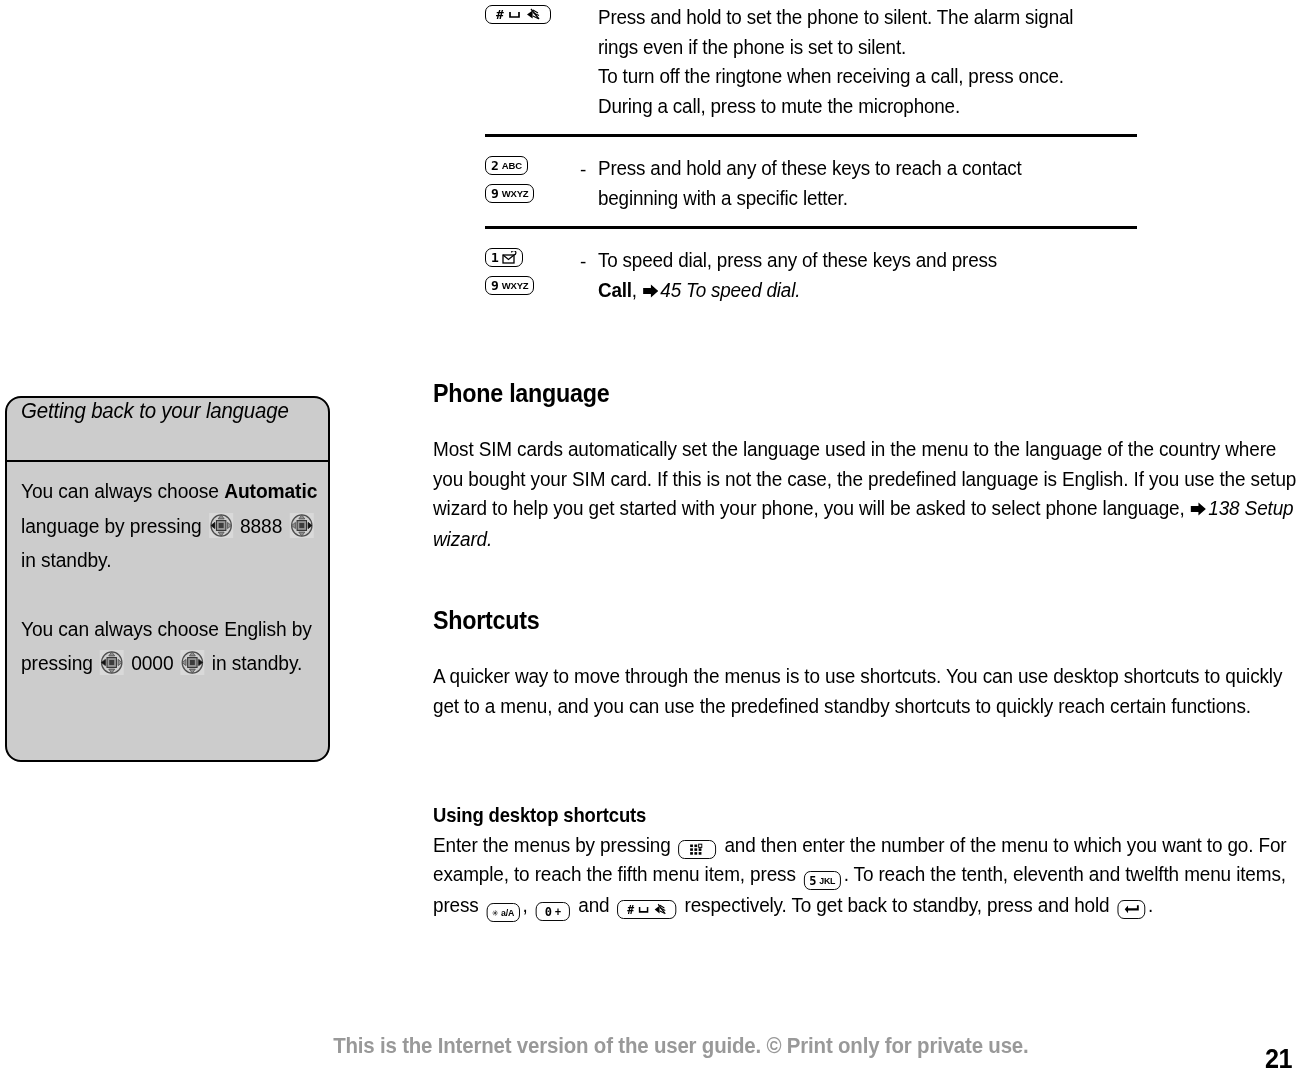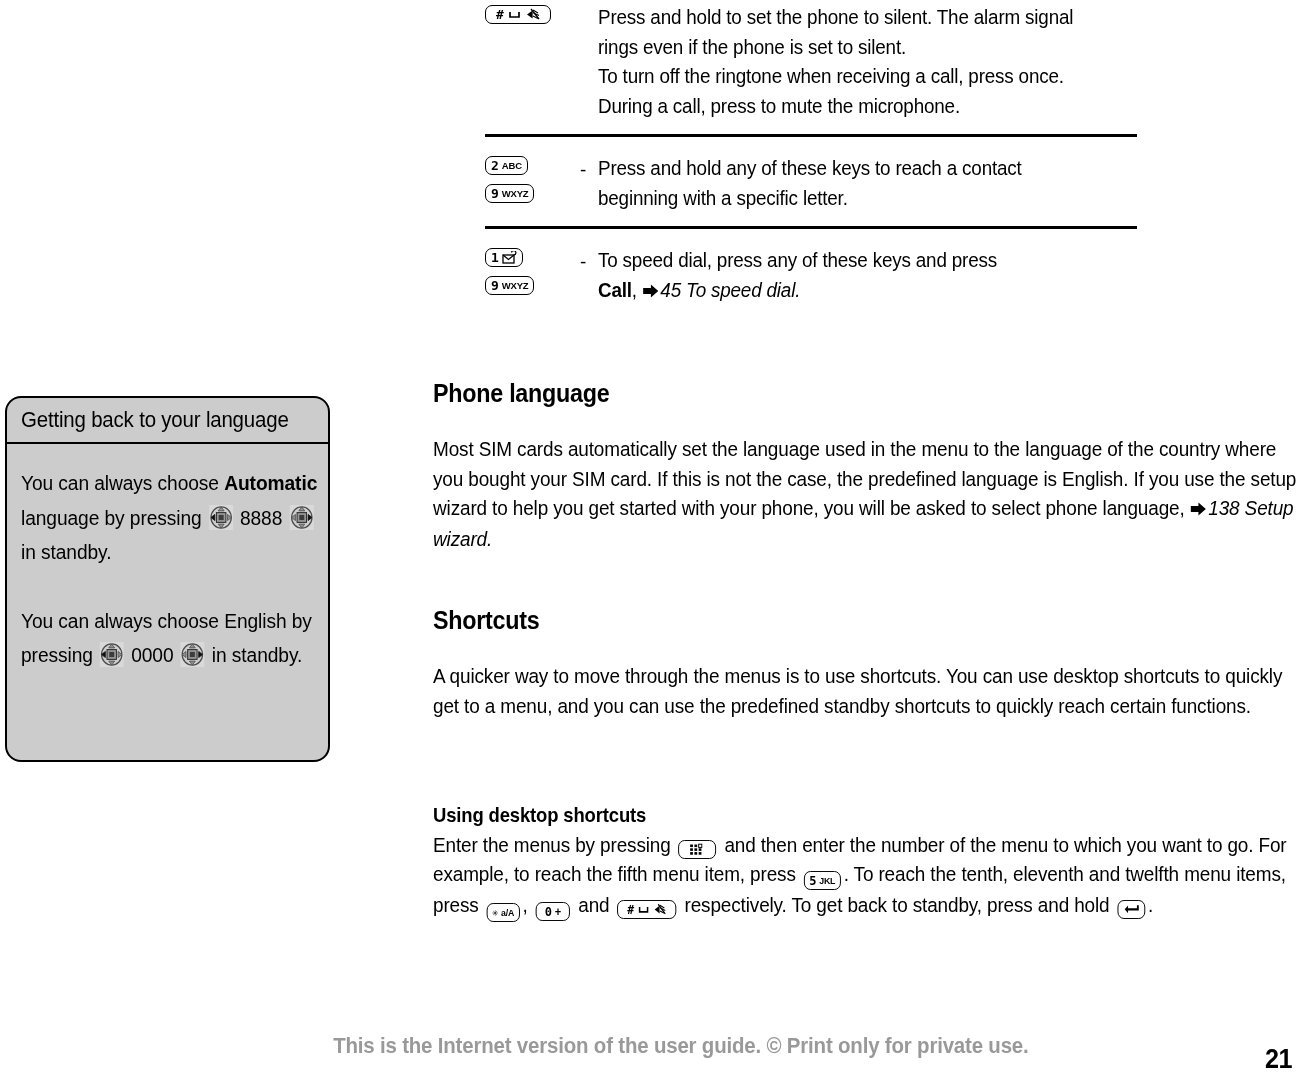--- a/index.html
+++ b/index.html
@@ -152,35 +152,36 @@
     top: 396px;
     width: 325px;
     height: 366px;
     background: #cccccc;
     border: 2.4px solid #000;
     border-radius: 16px;
     box-sizing: border-box;
     overflow: hidden;
   }
   .tipbox-head {
-    height: 46px;
+    height: 64px;
     border-bottom: 2.4px solid #000;
     display: flex;
-    align-items: center;
+    align-items: flex-start;
     padding-left: 14px;
     box-sizing: border-box;
+    font-style: italic;
   }
   .tipbox-head span {
     font-size: 22px;
     letter-spacing: -0.2px;
     transform: scaleX(0.93);
     transform-origin: left center;
   }
   .tipbox-body {
-    padding: 22px 10px 0 14px;
+    padding: 12px 10px 0 14px;
     font-size: 20px;
     line-height: 34.5px;
     letter-spacing: -0.1px;
   }
   .tipbox-body p {
     margin: 0 0 34px 0;
     transform: scaleX(0.96);
     transform-origin: left top;
     width: 104%;
   }

